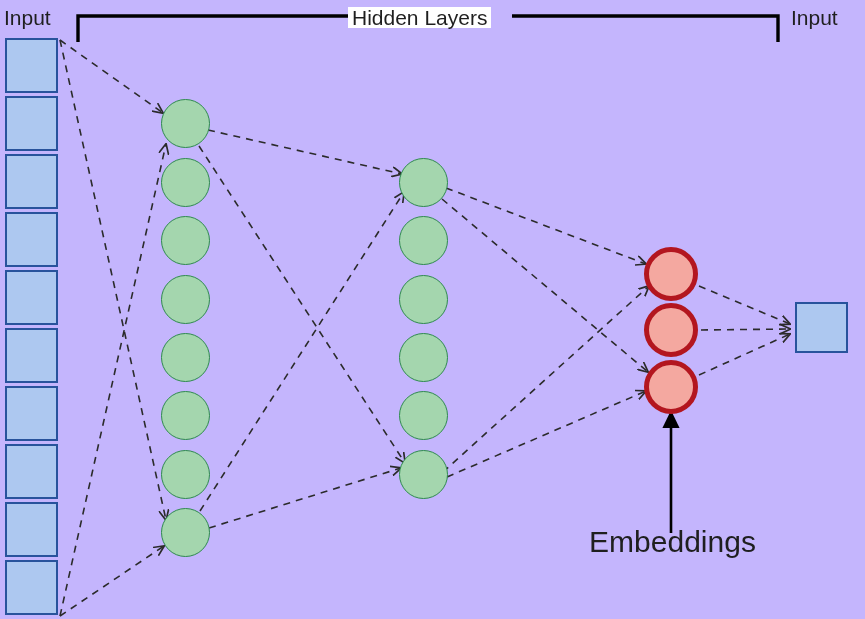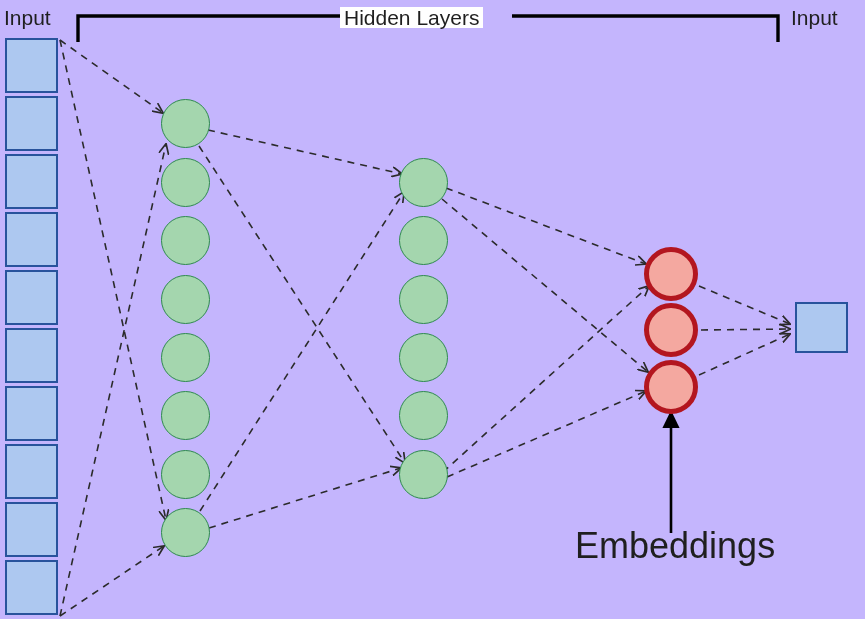--- a/index.html
+++ b/index.html
@@ -30,21 +30,21 @@
   }
   .layer-label {
     position: absolute;
     font-size: 21px;
     line-height: 1;
     color: #1f1f1f;
     white-space: nowrap;
     font-family: "Liberation Sans", sans-serif;
   }
   #label-input  { left: 4px;  top: 7px; }
-  #label-hidden { left: 340px; top: 7px; background: #ffffff; padding: 0 4px; }
+  #label-hidden { left: 348px; top: 7px; background: #ffffff; padding: 0 4px; }
   #label-output { left: 791px; top: 7px; }
 
   .input-node {
     position: absolute;
     width: 53px;
     height: 55px;
     background: #adc8f0;
     border: 2px solid #28539c;
   }
   .output-node {
@@ -71,21 +71,21 @@
     border-radius: 50%;
     background: #f4a8a0;
     border: 5px solid #b3161f;
   }
   .embed-caption {
     position: absolute;
     left: 575px;
     top: 525px;
     width: 195px;
     text-align: center;
-    font-size: 36px;
+    font-size: 30px;
     line-height: 1.15;
     color: #1f1f1f;
     white-space: nowrap;
     font-family: "Liberation Sans", sans-serif;
   }
 </style>
 </head>
 <body>
 
 <div id="canvas">

